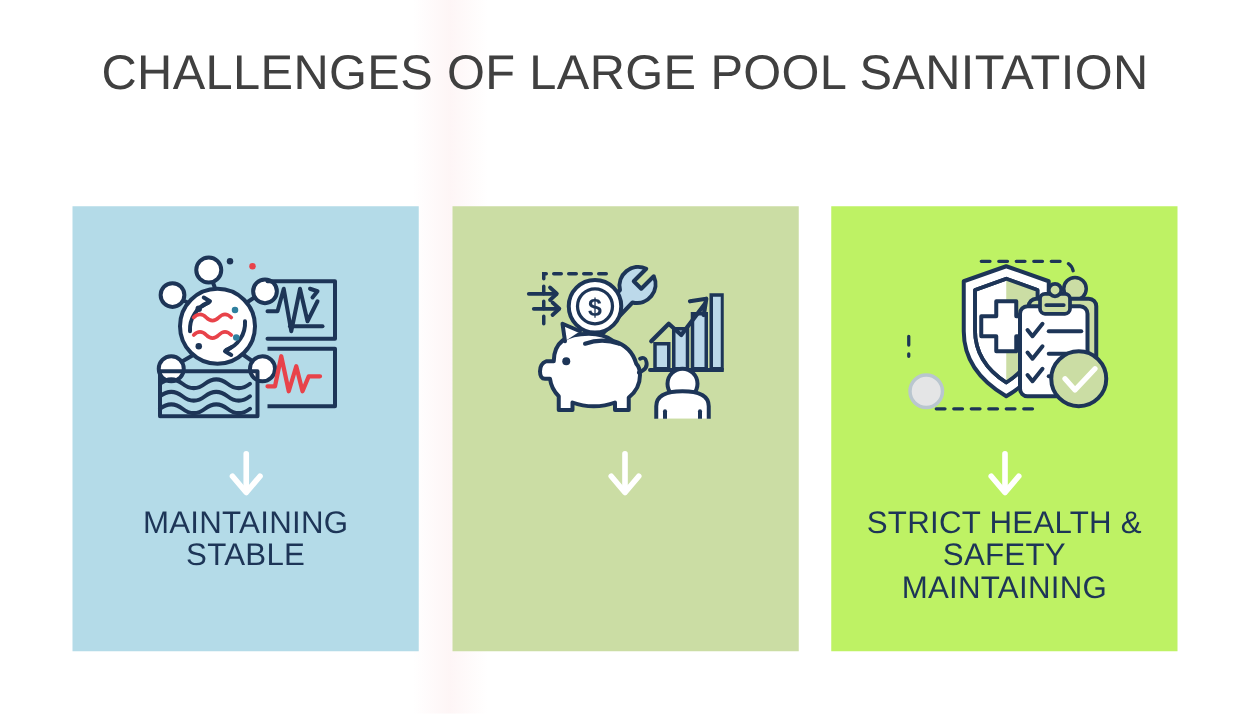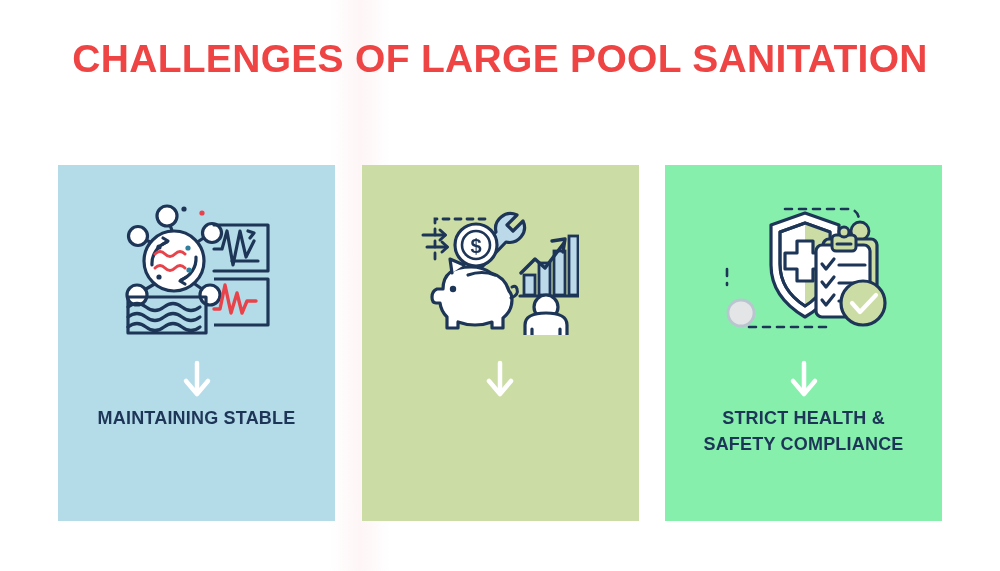--- a/index.html
+++ b/index.html
@@ -17,64 +17,64 @@
   
   .bg-wash {
     position: absolute; left: 330px; top: 0; width: 60px; height: 571px;
     background: linear-gradient(90deg, rgba(255,245,245,0) 0%, rgba(253,240,241,.65) 50%, rgba(255,245,245,0) 100%);
     pointer-events: none;
   }
   .title {
     position: absolute;
     left: 0; top: 36px; width: 1000px;
     text-align: center;
-    color: #ef4444;
+    color: #404040;
     font-size: 39px;
-    font-weight: bold;
+    font-weight: normal;
     line-height: 46px;
     letter-spacing: .3px;
   }
   .cards {
     position: absolute;
     left: 58px; top: 165px;
     width: 884px; height: 356px;
     display: flex;
     justify-content: space-between;
   }
   .card {
     width: 277px; height: 356px;
     position: relative;
     display: flex;
     flex-direction: column;
     align-items: center;
   }
   .card-1 { background: #b4dbe8; }
   .card-2 { background: #cbdda4; }
-  .card-3 { background: #86efac; }
+  .card-3 { background: #bef264; }
 
   .icon-wrap {
     position: absolute;
     left: 0; top: 34px;
     width: 277px; height: 140px;
     display: flex; align-items: center; justify-content: center;
   }
   .arrow-wrap {
     position: absolute;
     left: 0; top: 192px;
     width: 277px; height: 44px;
     display: flex; align-items: center; justify-content: center;
   }
   .label {
     position: absolute;
     left: 10px; top: 240px;
     width: 257px;
     text-align: center;
     color: #1d3557;
-    font-size: 18px;
-    font-weight: bold;
+    font-size: 25px;
+    font-weight: normal;
     line-height: 26px;
     letter-spacing: .2px;
   }
   .label .ln { display: block; }
 </style>
 </head>
 <body>
 
 <div class="page">
   <div class="bg-wash"></div>
@@ -267,18 +267,18 @@
         <svg width="32" height="40" viewBox="0 0 32 40" aria-hidden="true">
           <g stroke="#ffffff" stroke-width="4.5" fill="none" stroke-linecap="round" stroke-linejoin="round">
             <line x1="16" y1="4" x2="16" y2="33"></line>
             <path d="M5 22 L16 35 L27 22"></path>
           </g>
         </svg>
       </div>
 
       <div class="label">
         <span class="ln">STRICT HEALTH &amp;</span>
-        <span class="ln">SAFETY COMPLIANCE</span>
+        <span class="ln">SAFETY MAINTAINING</span>
       </div>
     </div>
 
   </div>
 </div>
 
 </body></html>

